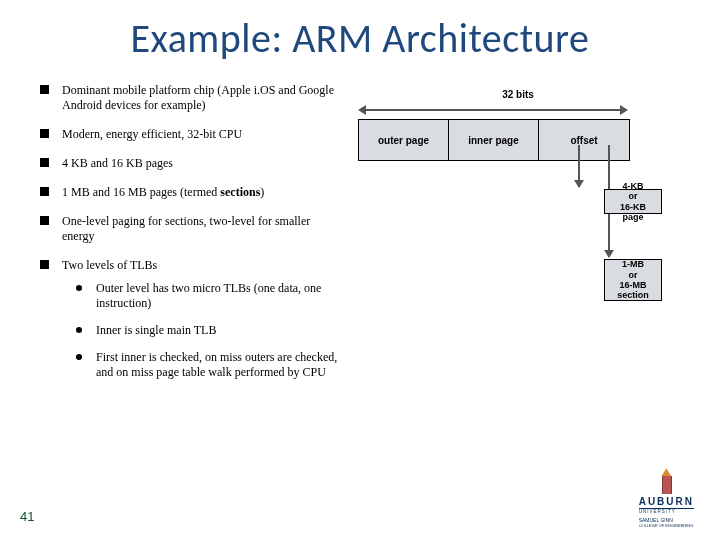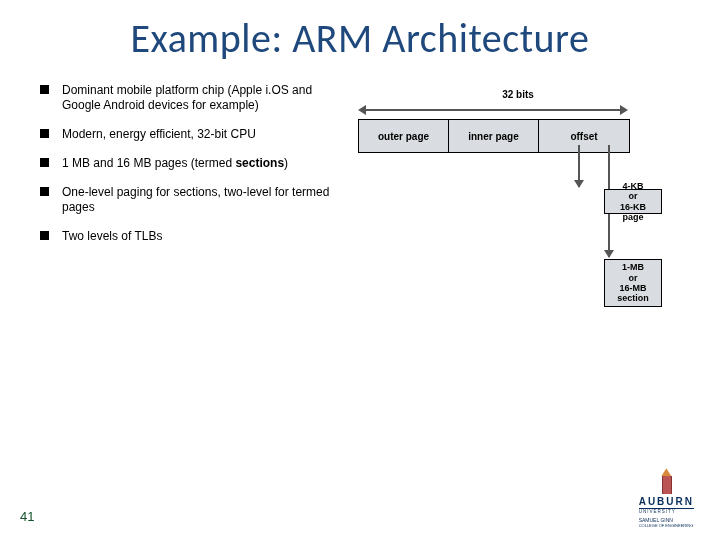--- a/index.html
+++ b/index.html
@@ -35,20 +35,21 @@
     font-weight: bold;
   }
   ul.bullets { list-style: none; }
   ul.bullets > li {
     position: relative;
     padding-left: 22px;
     font-size: 12px;
     line-height: 1.25;
     margin-bottom: 14px;
     color: #000;
+    font-family: Liberation Serif, serif;
   }
   ul.bullets > li::before {
     content: "";
     position: absolute;
     left: 0;
     top: 2px;
     width: 9px;
     height: 9px;
     background: #000;
   }
@@ -111,21 +112,21 @@
   .addr-box {
     position: absolute;
     top: 30px;
     left: 0;
     display: flex;
     border: 1px solid #000;
     background: #d9dce0;
   }
   .addr-box > div {
     border-right: 1px solid #000;
-    height: 32px;
+    height: 40px;
     display: flex;
     align-items: center;
     justify-content: center;
     font-size: 10px;
   }
   .addr-box > div:last-child { border-right: none; }
   .seg-outer { width: 90px; }
   .seg-inner { width: 90px; }
   .seg-offset { width: 90px; }
   .down-arrow {
@@ -151,21 +152,21 @@
     background: #d9dce0;
     width: 58px;
     font-size: 9px;
     text-align: center;
     display: flex;
     flex-direction: column;
     justify-content: center;
     line-height: 1.15;
   }
   .pb1 { left: 246px; top: 100px; height: 25px; }
-  .pb2 { left: 246px; top: 170px; height: 48px; }
+  .pb2 { left: 246px; top: 170px; height: 42px; }
   
   .page-num {
     position: absolute;
     left: 20px;
     bottom: 16px;
     font-size: 13px;
     color: #14532d;
   }
   .logo {
     position: absolute;
@@ -205,26 +206,32 @@
 </head>
 <body>
 
 <div class="title">Example: ARM Architecture</div>
 
 <div class="content">
   <div class="left-col">
     <ul class="bullets">
       <li>Dominant mobile platform chip (Apple i.OS and Google Android devices for example)</li>
       <li>Modern, energy efficient, 32-bit CPU</li>
+      <li>4 KB and 16 KB pages</li>
       <li>
         <span>1 MB and 16 MB pages (termed </span><span class="bold">sections</span><span>)</span>
       </li>
-      <li>One-level paging for sections, two-level for termed pages</li>
+      <li>One-level paging for sections, two-level for smaller energy</li>
       <li>
         <span>Two levels of TLBs</span>
+        <ul class="sub">
+          <li>Outer level has two micro TLBs (one data, one instruction)</li>
+          <li>Inner is single main TLB</li>
+          <li>First inner is checked, on miss outers are checked, and on miss page table walk performed by CPU</li>
+        </ul>
       </li>
     </ul>
   </div>
 
   <div class="right-col">
     <div class="diagram">
       <div class="top-label">32 bits</div>
       <div class="arrow-dim">
           <div class="arrow-dim-line"></div>
         </div>

